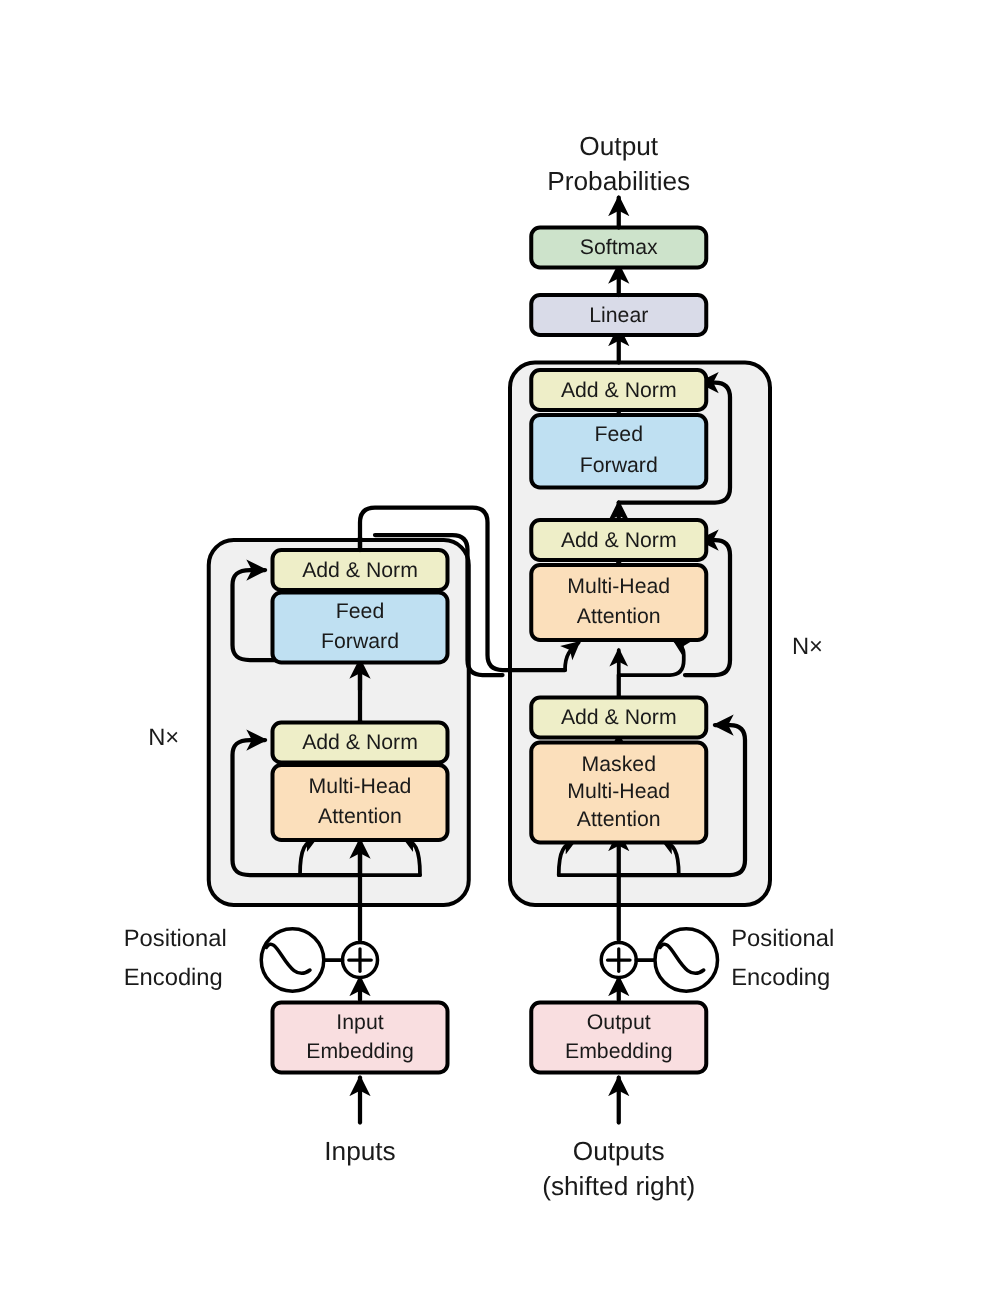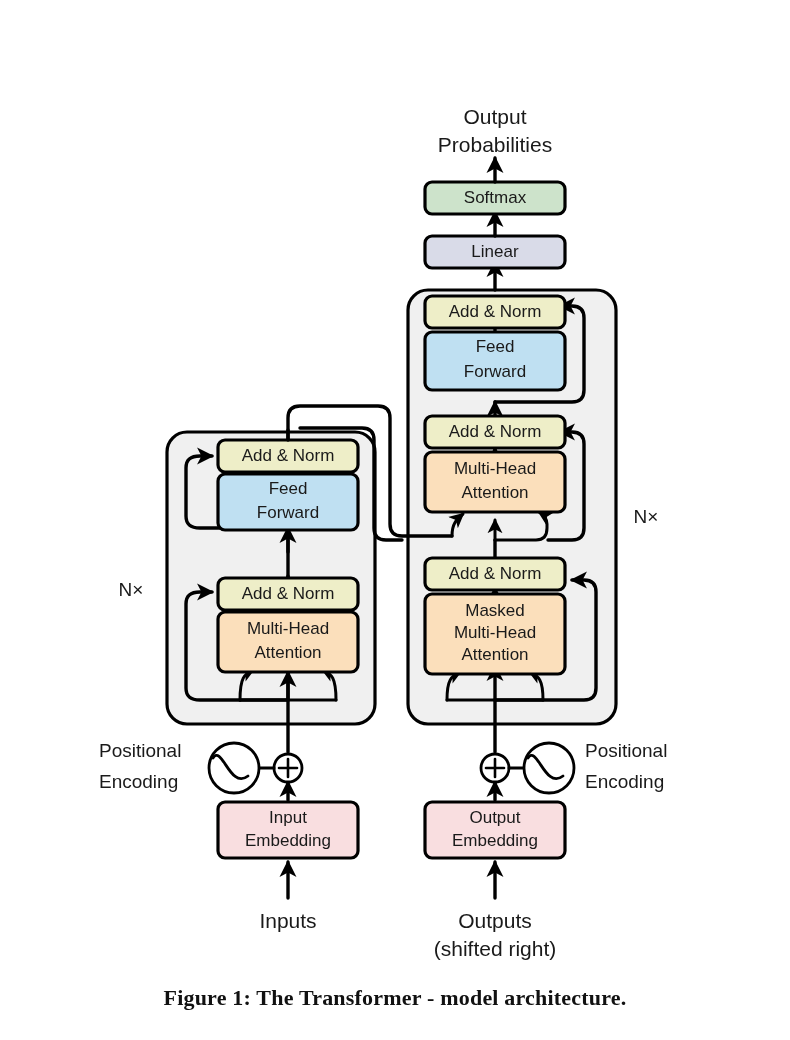--- a/index.html
+++ b/index.html
@@ -258,15 +258,14 @@
 
     <line class="wire-thin" x1="509" y1="768" x2="524" y2="768"></line>
     <circle class="pe-circle" cx="549" cy="768" r="25"></circle>
     <path class="pe-wave" d="M528,758 C537,744 545,790 563,776"></path>
 
     <text class="pe-label" x="585" y="757" text-anchor="start">Positional</text>
     <text class="pe-label" x="585" y="788" text-anchor="start">Encoding</text>
 
   </svg>
 
-  <div class="caption">Figure 1: The Transformer - model architecture.</div>
 
 </div>
 
 </body></html>

